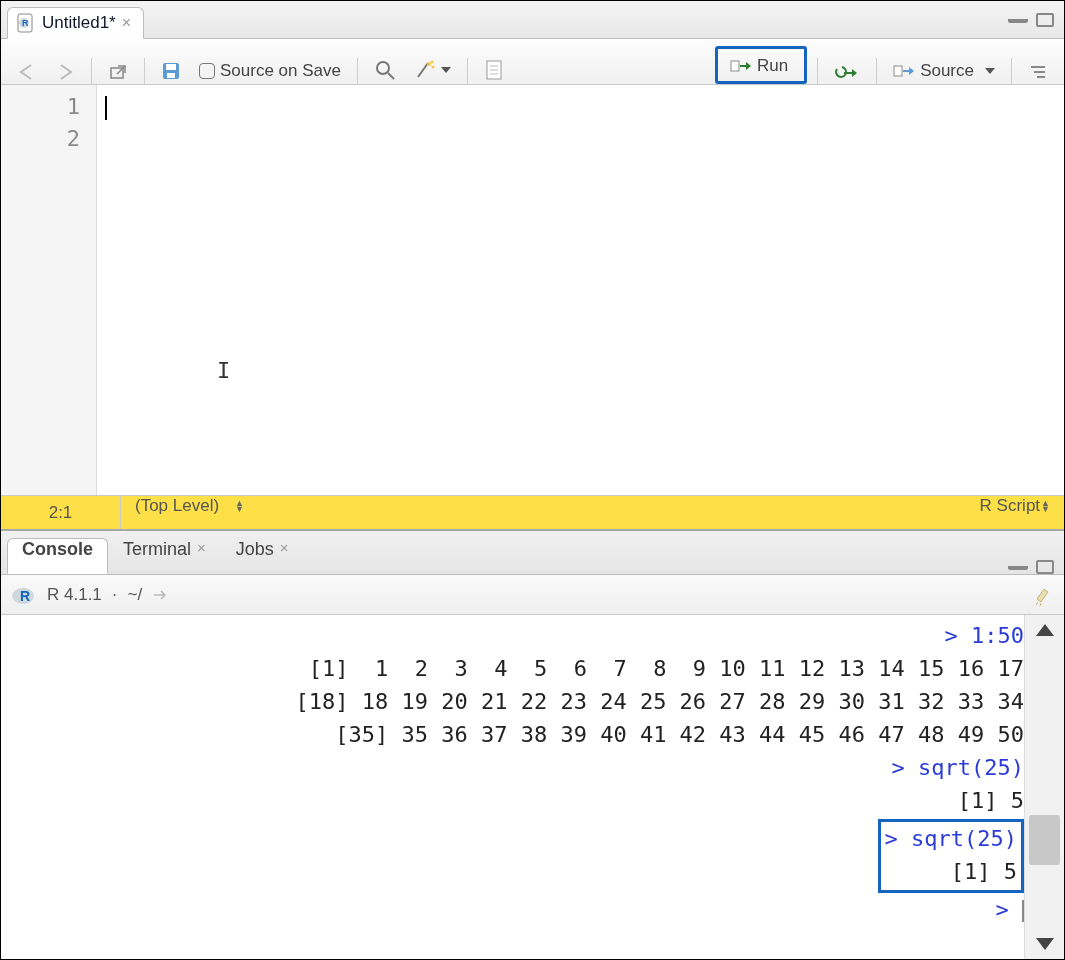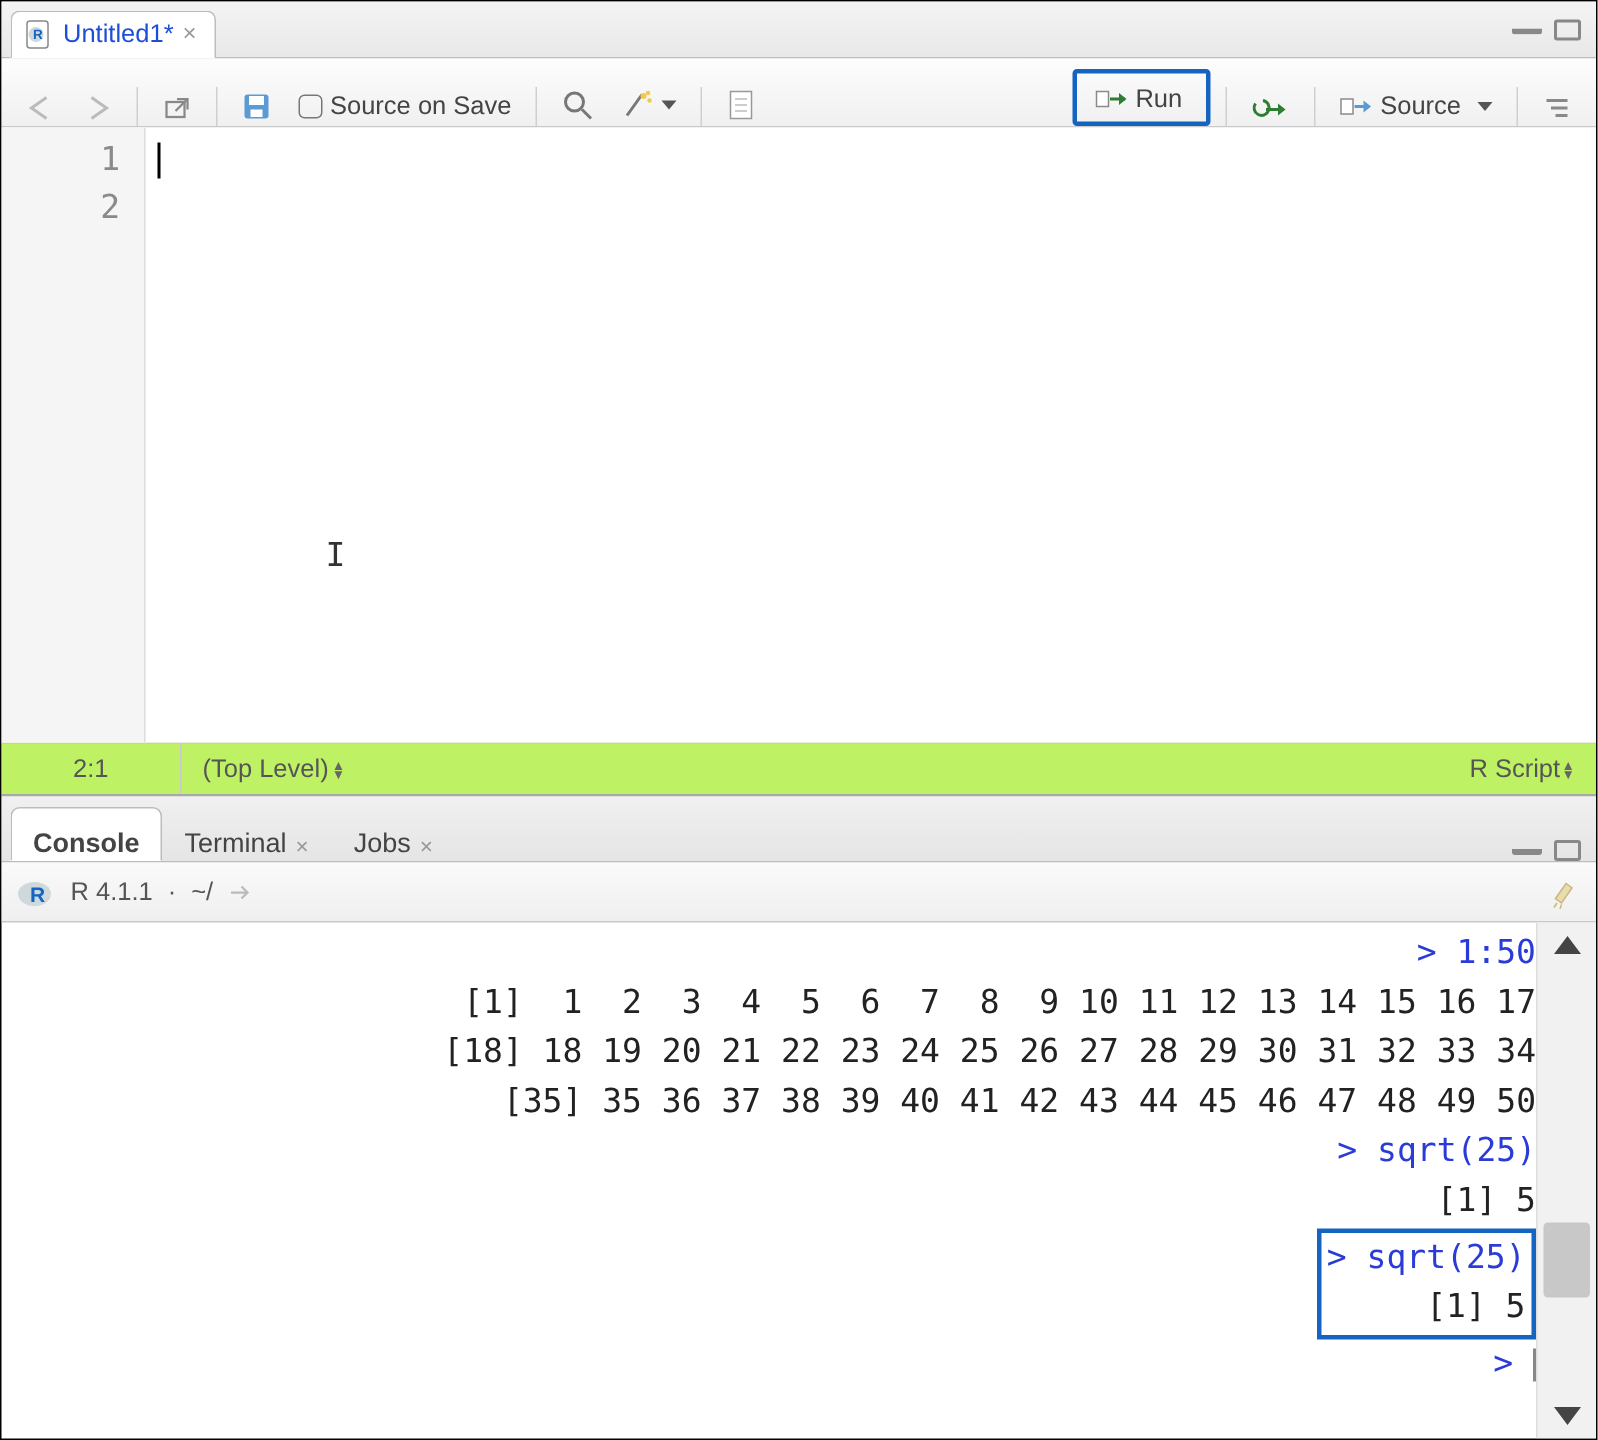--- a/index.html
+++ b/index.html
@@ -39,21 +39,21 @@
     border: 1px solid #bcbcbc;
     border-bottom: 1px solid #fff;
     border-radius: 6px 6px 0 0;
     margin-top: 6px;
     font-size: 17px;
   }
   .file-tab .r-icon {
     width: 20px; height: 20px;
     display:flex;align-items:center;justify-content:center;
   }
-  .file-tab .title { color: #1d4ed8; }
+  .file-tab .title { color: #0f172a; }
   .file-tab .close { color:#999; font-size:16px; cursor:pointer; }
   .win-btns { margin-left:auto; display:flex; gap:8px; padding-right:10px; align-items:center;}
   .win-min, .win-max {
     width:18px;height:14px;border:2px solid #888;border-radius:2px;
   }
   .win-min { border-top:none;border-left:none;border-right:none;height:6px;width:20px;border-bottom-width:4px;}
   
   .toolbar {
     display:flex;
     align-items:flex-end;
@@ -126,47 +126,47 @@
   .ibeam {
     position:absolute;
     left:120px; top:270px;
     font-family: Menlo, monospace;
     font-size:22px;
     color:#333;
   }
   
   .statusbar {
     display:flex;
-    align-items:center;
+    align-items:flex-start;
     height:34px;
     border-top:1px solid #c9c9c9;
-    background:#bef264;
+    background:#fde047;
     font-size:17px;
     color:#555;
   }
   .status-pos { width:120px; text-align:center; border-right:1px solid #c9c9c9; height:100%; display:flex;align-items:center;justify-content:center;}
-  .status-scope { padding:0 14px; display:flex;align-items:center;gap:2px;}
+  .status-scope { padding:0 14px; display:flex;align-items:center;gap:16px;}
   .status-type { margin-left:auto; padding:0 14px; display:flex;align-items:center;gap:1px;}
   .sort-arrows { display:inline-flex; flex-direction:column; line-height:6px; font-size:9px; color:#666;}
   
   .console-pane {
     flex:1;
     display:flex;
     flex-direction:column;
   }
   .console-tabs {
     display:flex;
     align-items:flex-end;
     height:44px;
     background:linear-gradient(#f0f0f0,#e5e5e5);
     border-bottom:1px solid #bcbcbc;
     padding-left:6px;
   }
   .ctab {
-    display:flex;align-items:flex-end;gap:6px;
+    display:flex;align-items:flex-start;gap:6px;
     height:36px;padding:0 14px;
     font-size:18px;color:#444;
     border:1px solid transparent;
     margin-top:8px;
     cursor:pointer;
   }
   .ctab.active {
     background:#fff;
     border:1px solid #bcbcbc;
     border-bottom:1px solid #fff;

